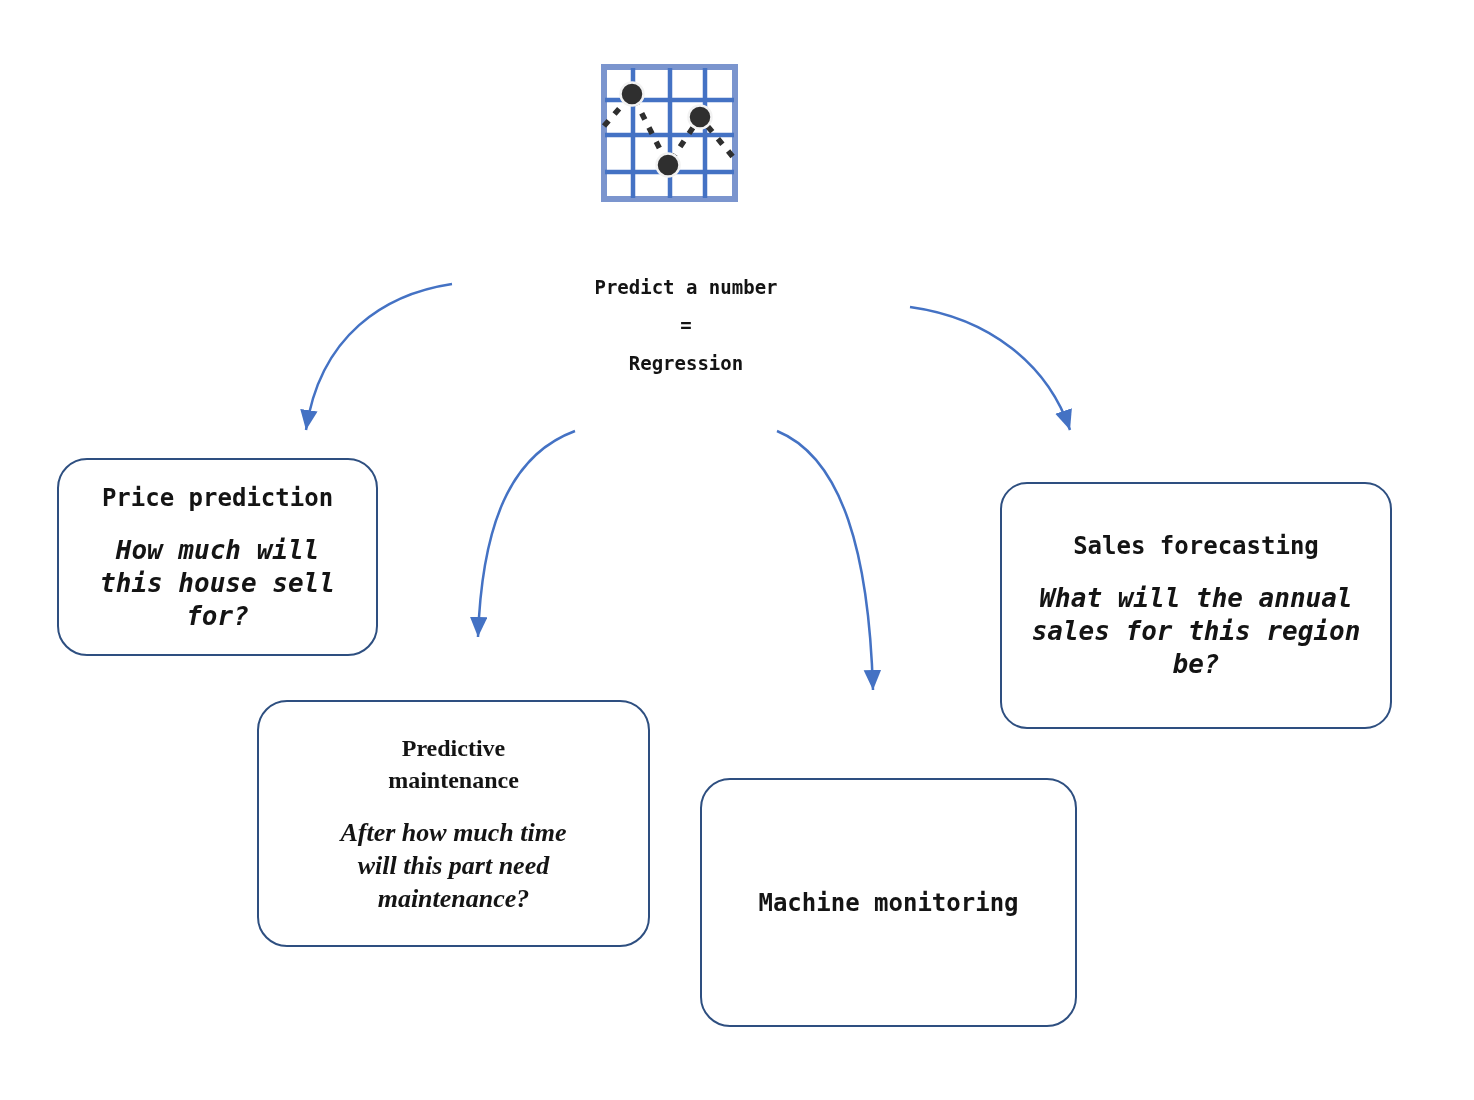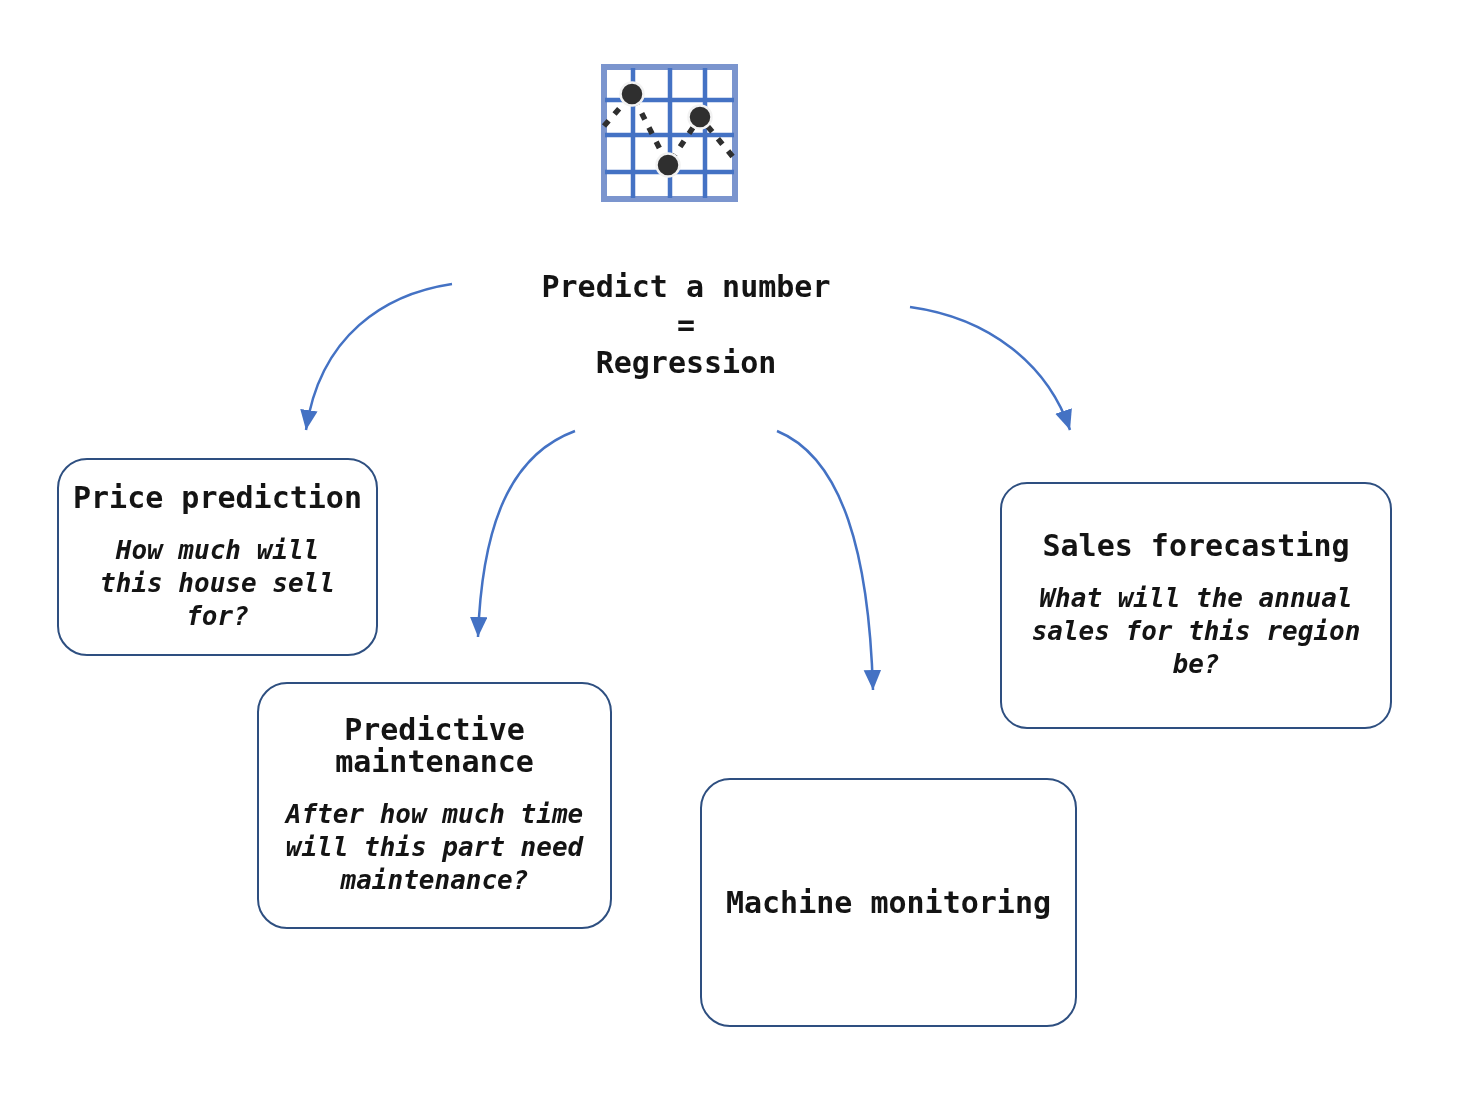--- a/index.html
+++ b/index.html
@@ -30,54 +30,54 @@
     top: 64px;
     width: 137px;
     height: 138px;
   }
   .center-heading {
     position: absolute;
     left: 436px;
     top: 268px;
     width: 500px;
     text-align: center;
-    font-size: 30px;
+    font-size: 19px;
     font-weight: bold;
     line-height: 38px;
     white-space: pre-line;
   }
   .use-box {
     position: absolute;
     border: 2.5px solid #2E4F80;
     border-radius: 30px;
     background: #ffffff;
     box-sizing: border-box;
     display: flex;
     flex-direction: column;
     align-items: center;
     justify-content: center;
     text-align: center;
     padding: 14px 12px;
   }
   .box-title {
-    font-size: 30px;
+    font-size: 24px;
     font-weight: bold;
     line-height: 32px;
     white-space: pre-line;
   }
   .box-question {
     margin-top: 20px;
     font-size: 26px;
     font-weight: bold;
     font-style: italic;
     line-height: 33px;
     white-space: pre-line;
   }
   .box-price       { left: 57px;   top: 458px; width: 321px; height: 198px; }
-  .box-maintenance { left: 257px;  top: 682px; width: 355px; height: 247px; }
+  .box-maintenance { left: 257px;  top: 700px; width: 393px; height: 247px; font-family: Liberation Serif, serif; }
   .box-machine     { left: 700px;  top: 778px; width: 377px; height: 249px; }
   .box-sales       { left: 1000px; top: 482px; width: 392px; height: 247px; border-radius: 27px; }
 </style>
 </head>
 <body>
 
 <div class="canvas">
 
   <svg class="arrows-layer" viewBox="0 0 1474 1100" xmlns="http://www.w3.org/2000/svg">
     <defs>

